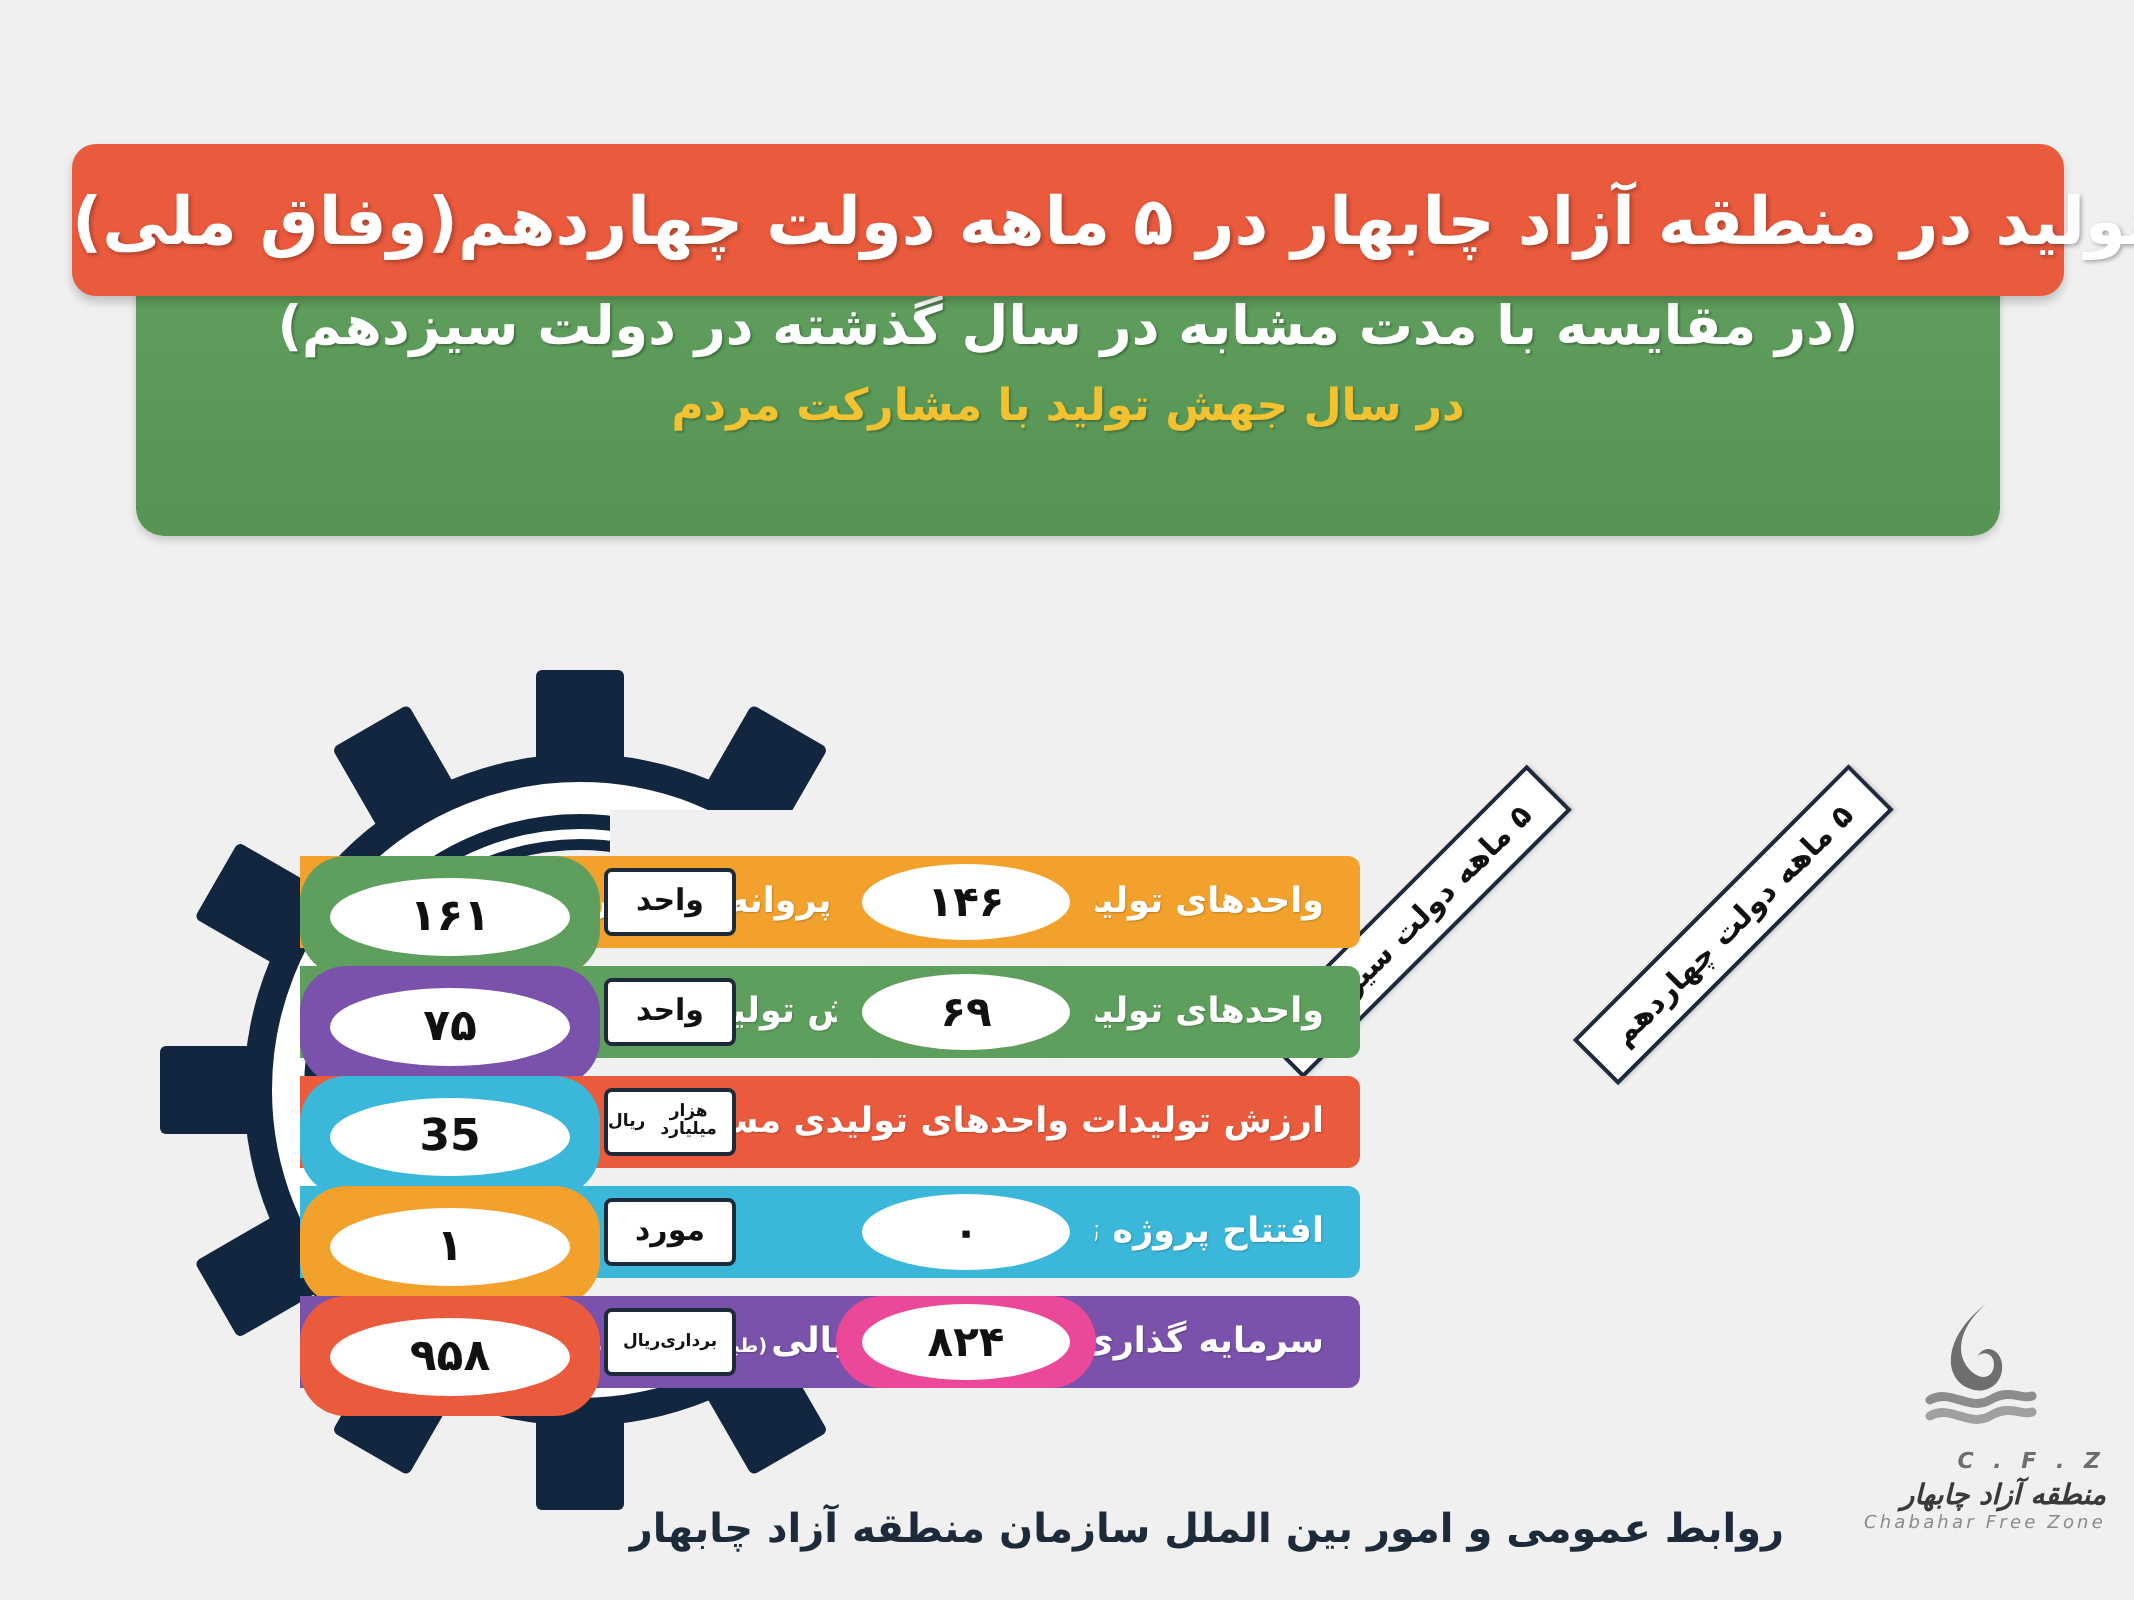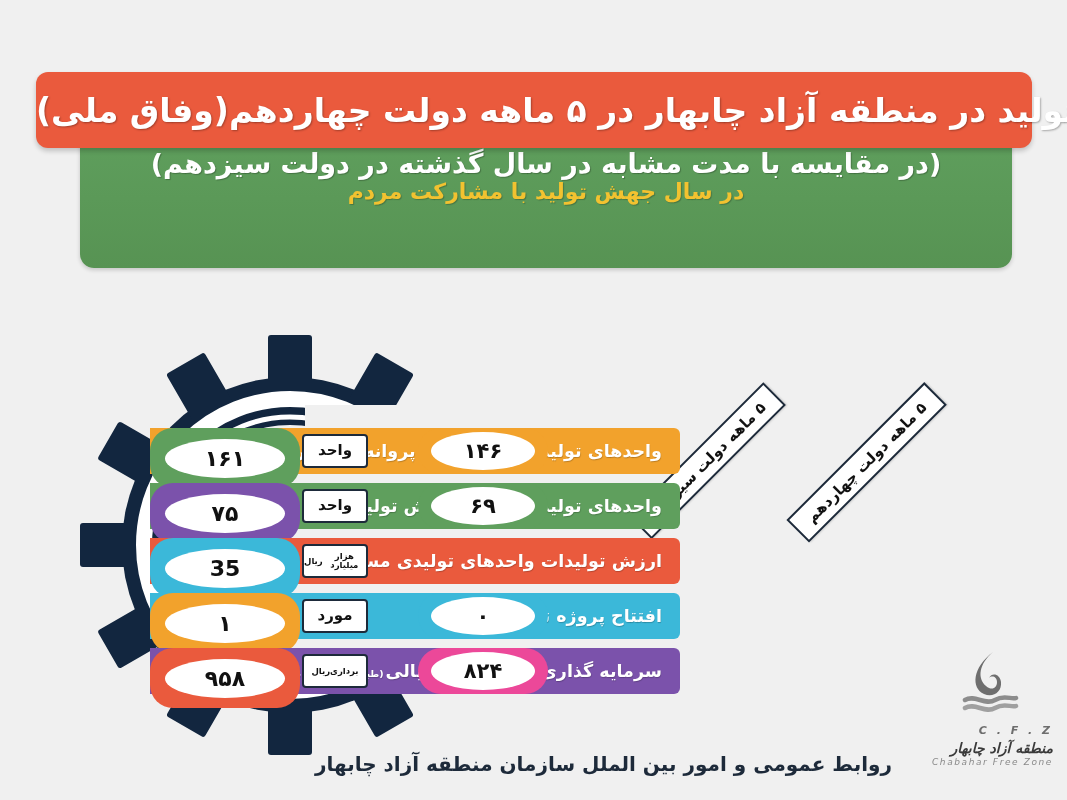--- a/index.html
+++ b/index.html
@@ -12,21 +12,21 @@
     font-family: "DejaVu Sans", "Liberation Sans", sans-serif;
     overflow: hidden;
     position: relative;
   }
 
   .page { position: relative; width: 1067px; height: 800px; }
 
   
   .banner-green {
     position: absolute;
-    left: 80px; top: 128px;
+    left: 68px; top: 128px;
     width: 932px; height: 140px;
     background: linear-gradient(180deg,#5f9f5d 0%, #579353 100%);
     border-radius: 14px;
     box-shadow: 0 2px 4px rgba(0,0,0,.18);
     display: flex;
     flex-direction: column;
     align-items: center;
     justify-content: flex-start;
     padding-top: 20px;
   }
@@ -35,20 +35,21 @@
     font-size: 27px;
     font-weight: bold;
     letter-spacing: -0.5px;
     text-shadow: 1px 1px 1px rgba(0,0,0,.25);
     white-space: nowrap;
   }
   .subtitle-2 {
     color: #f2c230;
     font-size: 22px;
     font-weight: bold;
+    margin-top: 12px;
     text-shadow: 1px 1px 1px rgba(0,0,0,.22);
     white-space: nowrap;
   }
 
   .banner-red {
     position: absolute;
     left: 36px; top: 72px;
     width: 996px; height: 76px;
     background: #ea5a3d;
     border-radius: 12px;

